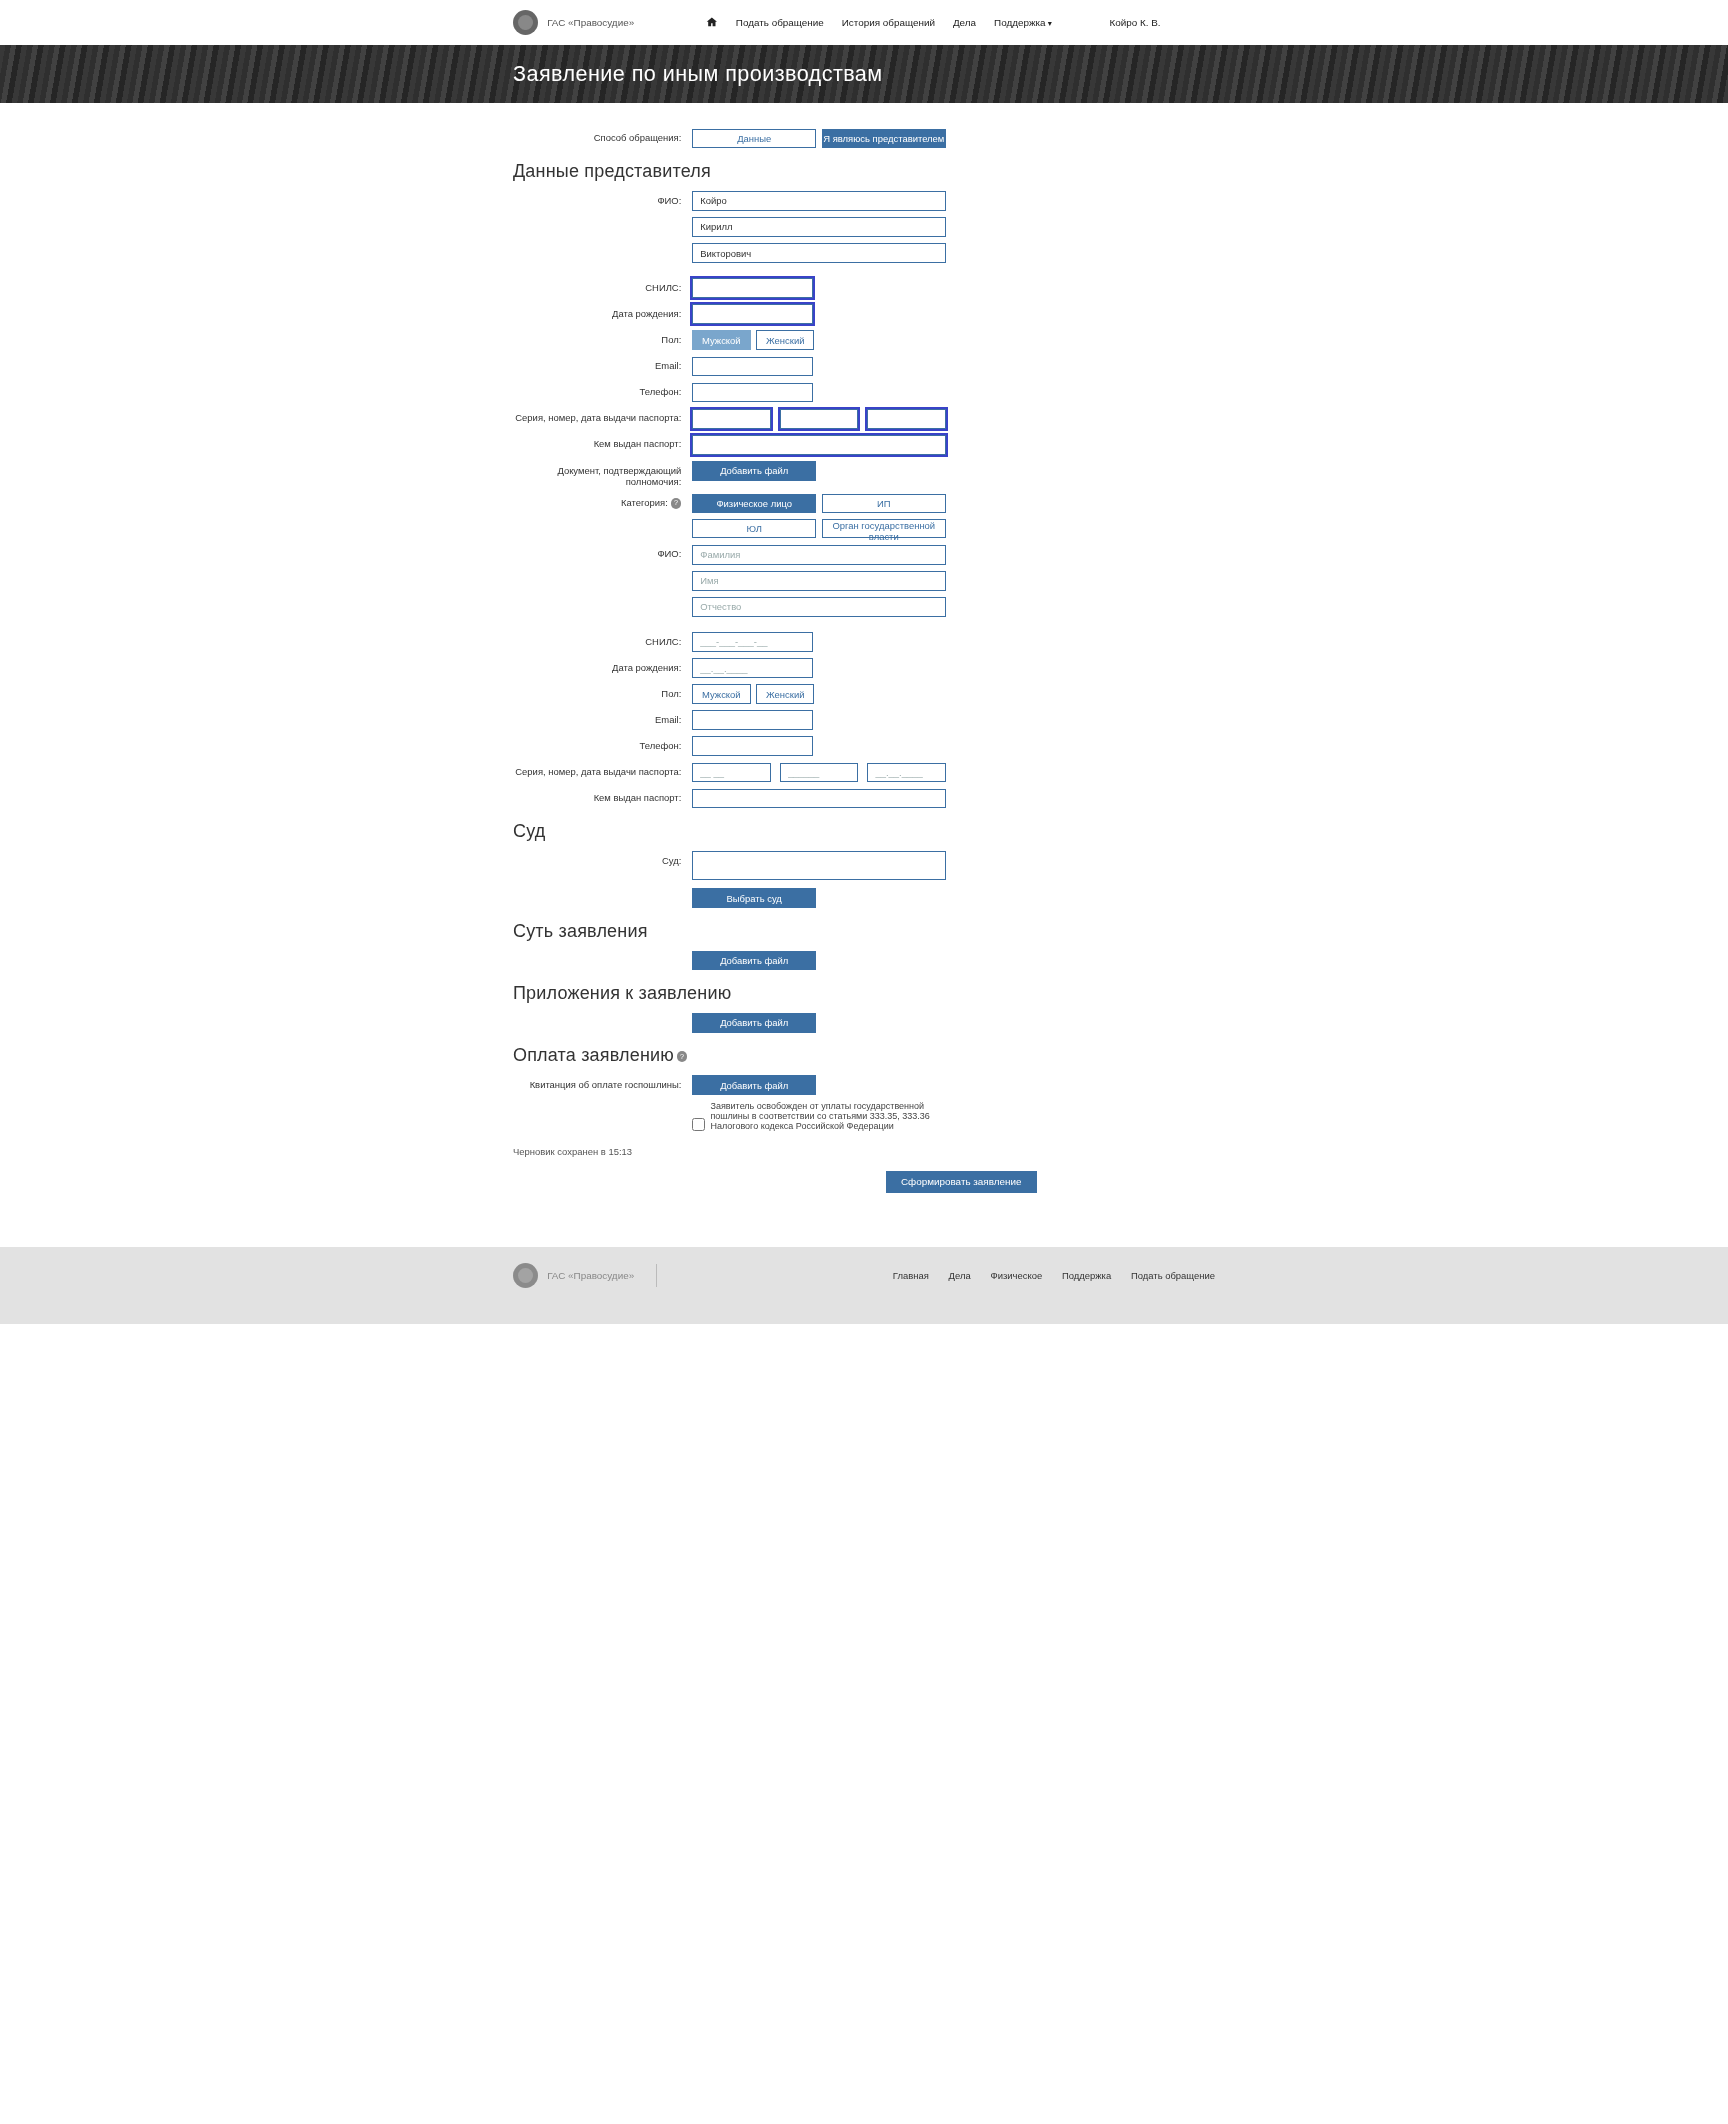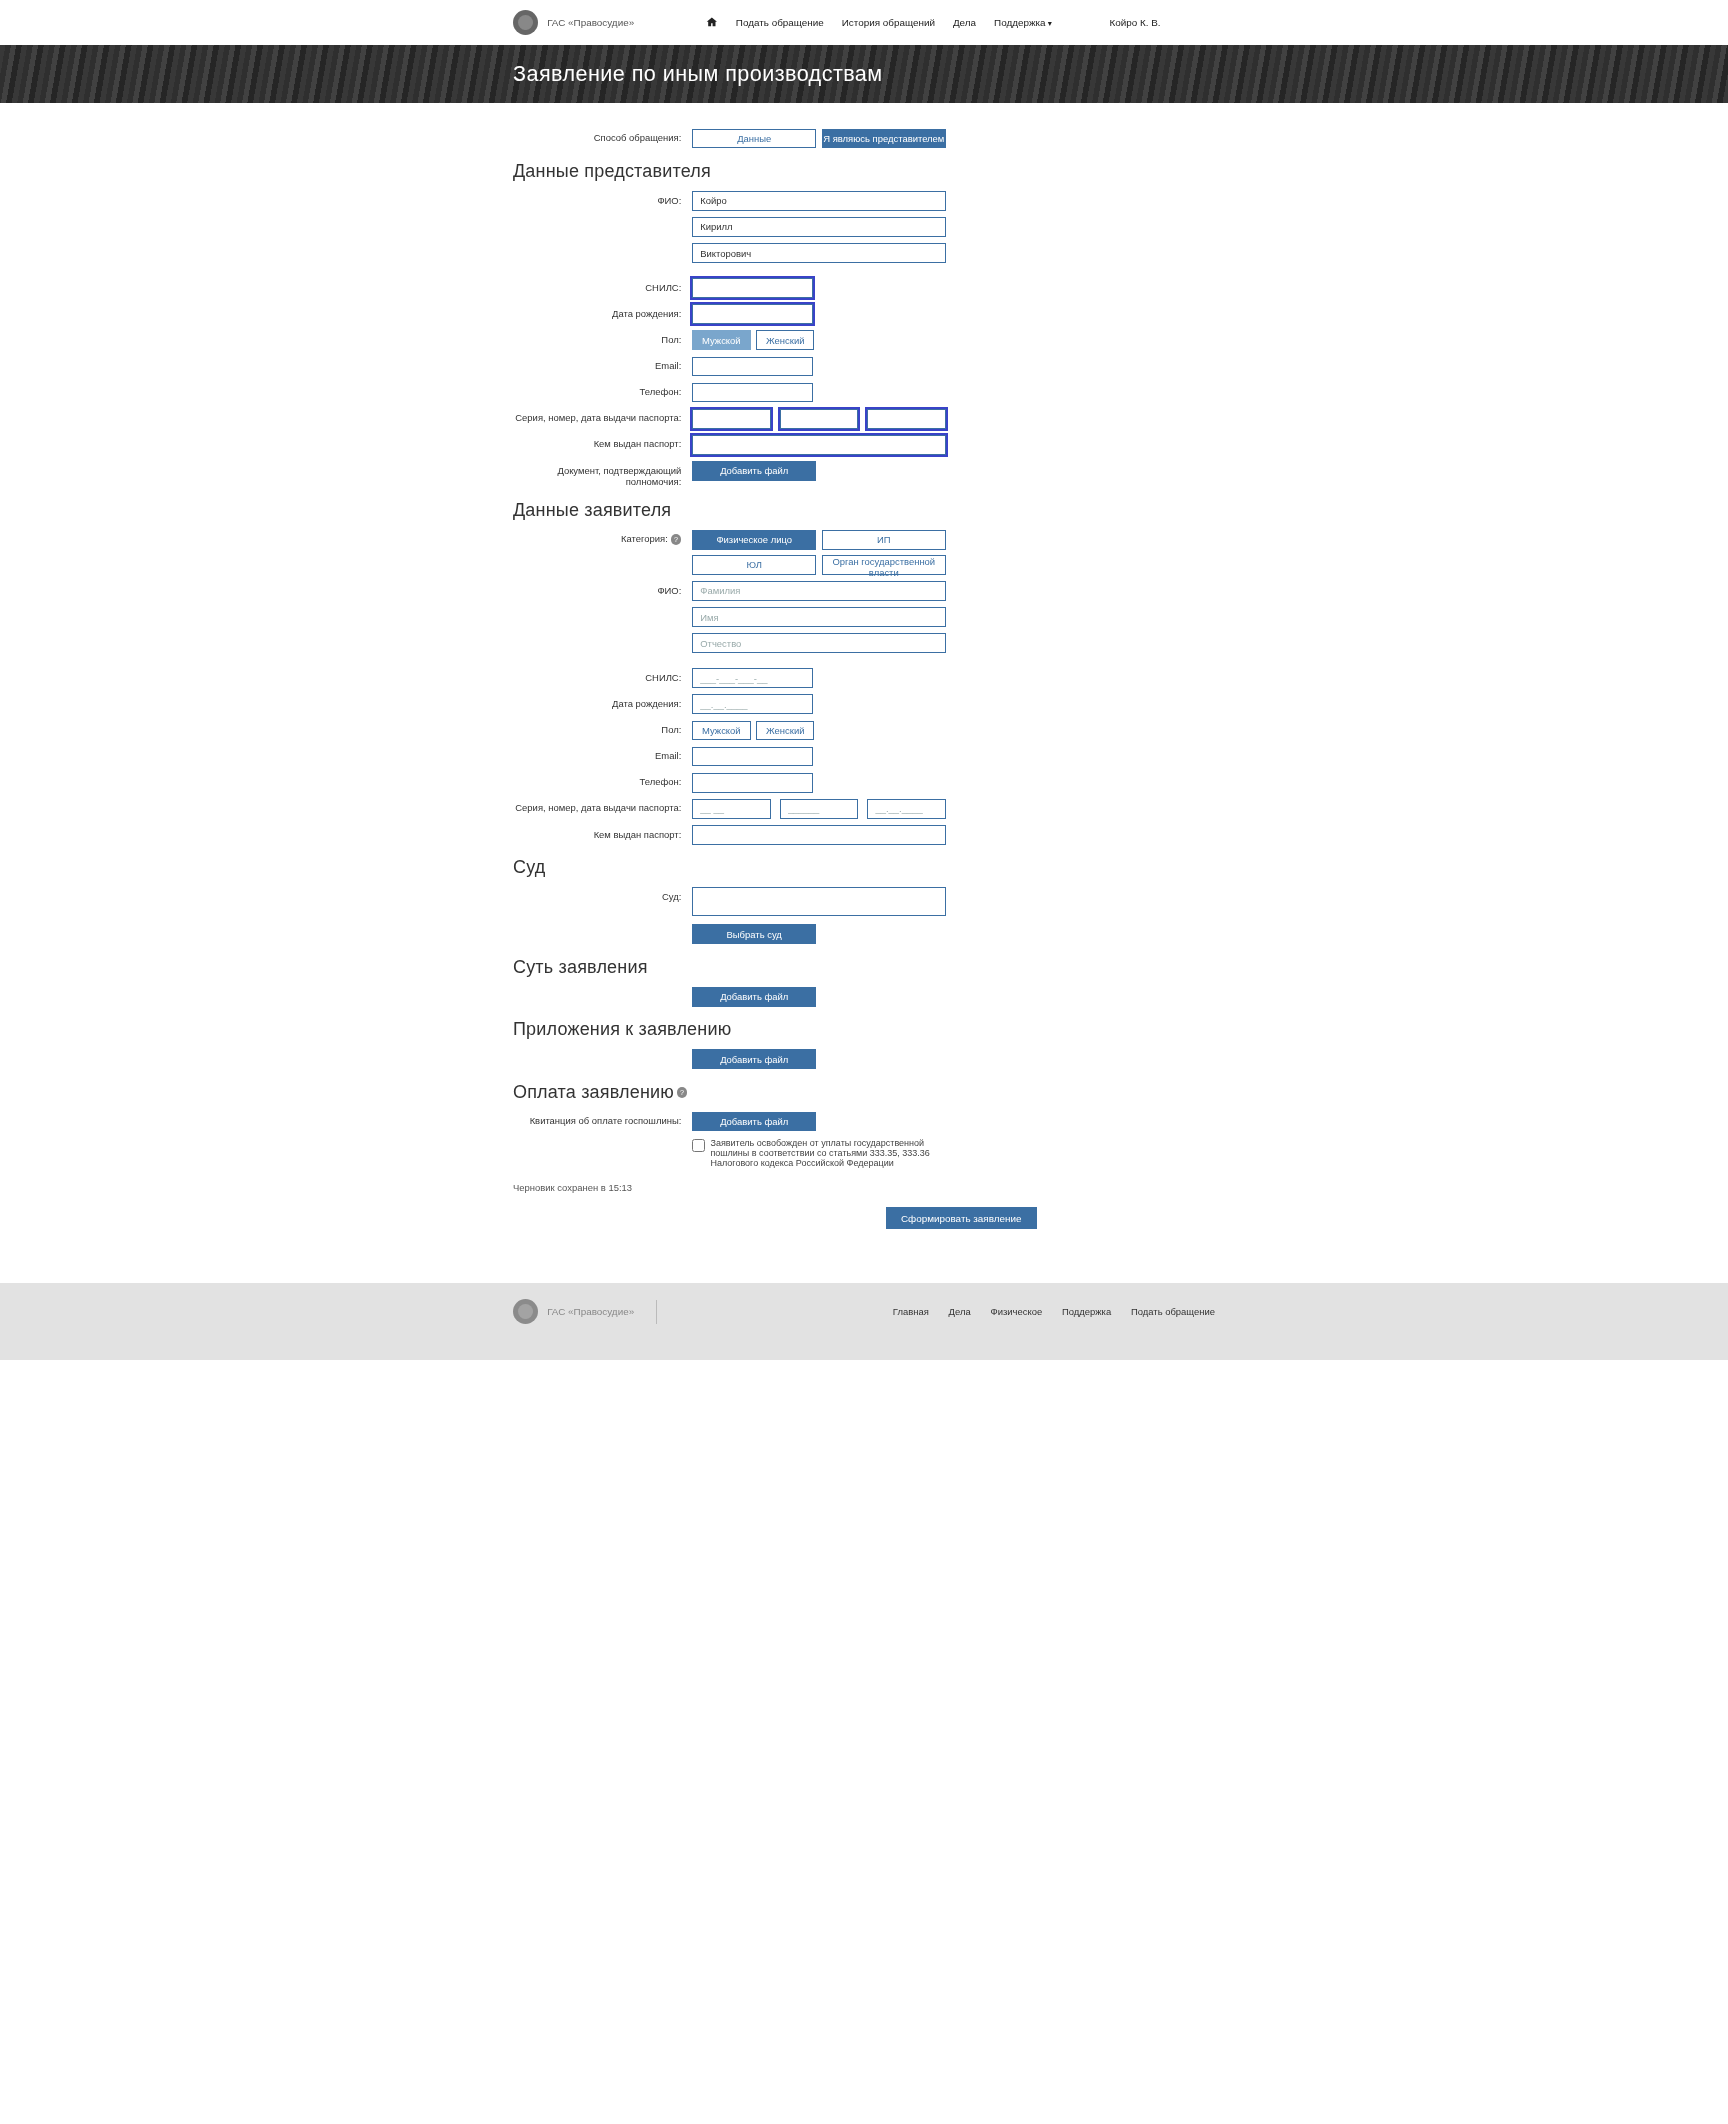--- a/index.html
+++ b/index.html
@@ -63,21 +63,21 @@
   }
   textarea.txt { height:3.2rem; padding-top:0.5rem; resize:none; }
   input.txt.small { width:13.4rem; }
   .readonly { background:#dfe3e6; color:#1B5FA6; }
   .highlight { outline:2.7px solid #3943c8; outline-offset:-0.9px; }
   input::placeholder, textarea::placeholder { color:#9aa; }
 
   .triple { display:flex; gap:1rem; }
   .triple input { flex:1; min-width:0; }
 
-  .chk-row { display:flex; align-items:flex-start; gap:0.6rem; font-size:1.0rem; color:#444; }
+  .chk-row { display:flex; align-items:flex-end; gap:0.6rem; font-size:1.0rem; color:#444; }
   .chk-row input { margin-top:0.2rem; }
 
   .draft-saved { font-size:1.05rem; color:#555; margin-top:1.6rem; }
   .submit-row { text-align:right; margin-top:1.6rem; width:58.2rem; }
 
   
   footer { background:#e2e2e2; padding:1.8rem 0 4rem; margin-top:2rem; }
   footer .wrap { align-items:center; }
   footer .emblem { filter:grayscale(1) opacity(0.7); }
   footer .site-name { color:#888; }
@@ -193,21 +193,20 @@
   </div>
   <div class="row">
     <div class="lbl">Кем выдан паспорт:</div>
     <div class="fld"><input class="txt highlight" style=""></div>
   </div>
   <div class="row">
     <div class="lbl">Документ, подтверждающий полномочия:</div>
     <div class="fld"><button class="btn-action">Добавить файл</button></div>
   </div>
 
-  <h2 class="sec">Данные заявителя</h2>
 
   <div class="row">
     <div class="lbl">
       <span>Категория:</span><span class="help-ico">?</span>
     </div>
     <div class="fld btn-grp wrap2">
       <button class="tgl active" style="min-width:13.8rem">Физическое лицо</button>
       <button class="tgl" style="min-width:13.8rem">ИП</button>
       <button class="tgl" style="min-width:13.8rem">ЮЛ</button>
       <button class="tgl" style="min-width:13.8rem">Орган государственной власти</button>

